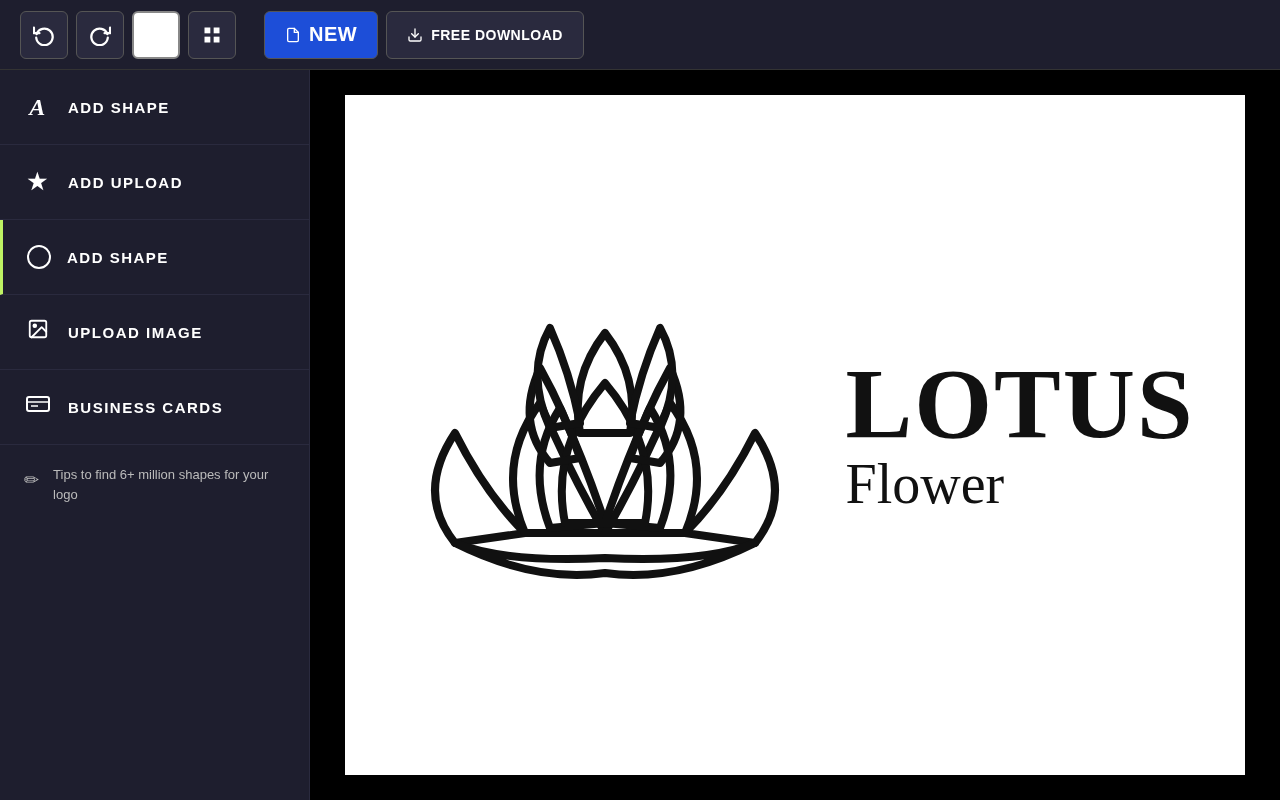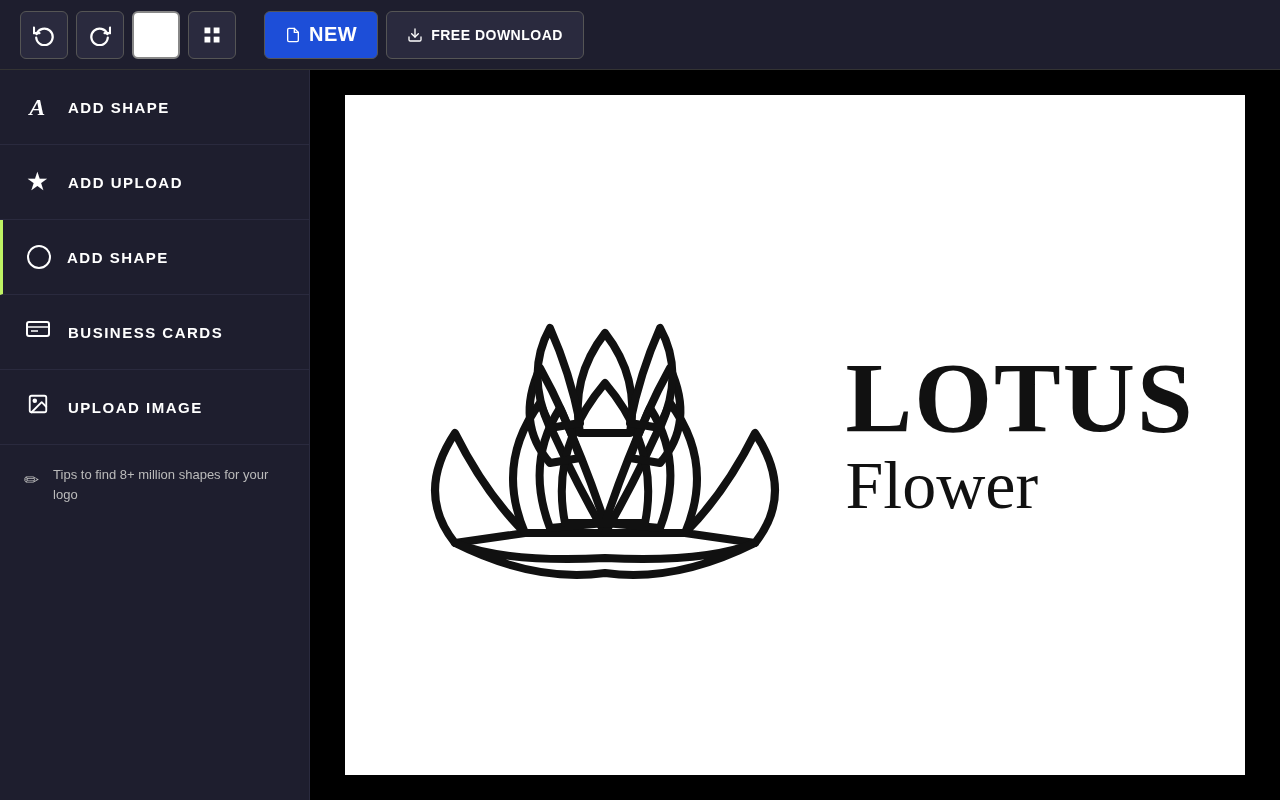--- a/index.html
+++ b/index.html
@@ -159,21 +159,21 @@
     }
     .logo-title {
       font-size: 100px;
       font-weight: 900;
       font-family: 'Georgia', serif;
       color: #111;
       line-height: 1;
       letter-spacing: 2px;
     }
     .logo-subtitle {
-      font-size: 68px;
+      font-size: 56px;
       font-family: 'Georgia', serif;
       font-weight: 400;
       color: #111;
       line-height: 1.1;
     }
 
     
     .lotus-svg {
       width: 420px;
       height: 340px;
@@ -231,47 +231,47 @@
     </div>
 
     <div class="sidebar-item">
       <span class="sidebar-icon">★</span>
       <span>ADD UPLOAD</span>
     </div>
 
     <div class="sidebar-item active">
       <span class="sidebar-icon" style="font-size:20px; border:2.5px solid white; border-radius:50%; width:24px; height:24px; display:inline-flex; align-items:center; justify-content:center;"></span>
       <span>ADD SHAPE</span>
+    </div>
+
+    <div class="sidebar-item">
+      <span class="sidebar-icon">
+        <svg width="24" height="22" viewBox="0 0 24 24" fill="none" stroke="white" stroke-width="2" stroke-linecap="round" stroke-linejoin="round">
+          <rect x="3" y="3" width="18" height="18" rx="2"></rect>
+          <circle cx="8.5" cy="8.5" r="1.5" fill="white"></circle>
+          <polyline points="21 15 16 10 5 21"></polyline>
+        </svg>
+      </span>
+      <span>UPLOAD IMAGE</span>
     </div>
 
     <div class="sidebar-item">
       <span class="sidebar-icon">
         <svg width="24" height="22" viewBox="0 0 24 22" fill="white">
           <rect x="1" y="4" width="22" height="14" rx="2" fill="none" stroke="white" stroke-width="2"></rect>
           <line x1="1" y1="9" x2="23" y2="9" stroke="white" stroke-width="1.5"></line>
           <line x1="5" y1="13" x2="12" y2="13" stroke="white" stroke-width="1.5"></line>
         </svg>
       </span>
       <span>BUSINESS CARDS</span>
     </div>
 
-    <div class="sidebar-item">
-      <span class="sidebar-icon">
-        <svg width="24" height="22" viewBox="0 0 24 24" fill="none" stroke="white" stroke-width="2" stroke-linecap="round" stroke-linejoin="round">
-          <rect x="3" y="3" width="18" height="18" rx="2"></rect>
-          <circle cx="8.5" cy="8.5" r="1.5" fill="white"></circle>
-          <polyline points="21 15 16 10 5 21"></polyline>
-        </svg>
-      </span>
-      <span>UPLOAD IMAGE</span>
-    </div>
-
     <div class="sidebar-tips">
       <span class="tips-icon">✏</span>
-      <span>Tips to find 8+ million shapes for your logo</span>
+      <span>Tips to find 6+ million shapes for your logo</span>
     </div>
 
   </div>
 
   <div class="canvas-area">
     <div class="canvas-board">
       <div class="canvas-content">
 
         <div class="logo-image">
           <svg class="lotus-svg" viewBox="0 0 420 340" fill="none" xmlns="http://www.w3.org/2000/svg" stroke="#111" stroke-width="8" stroke-linecap="round" stroke-linejoin="round">

